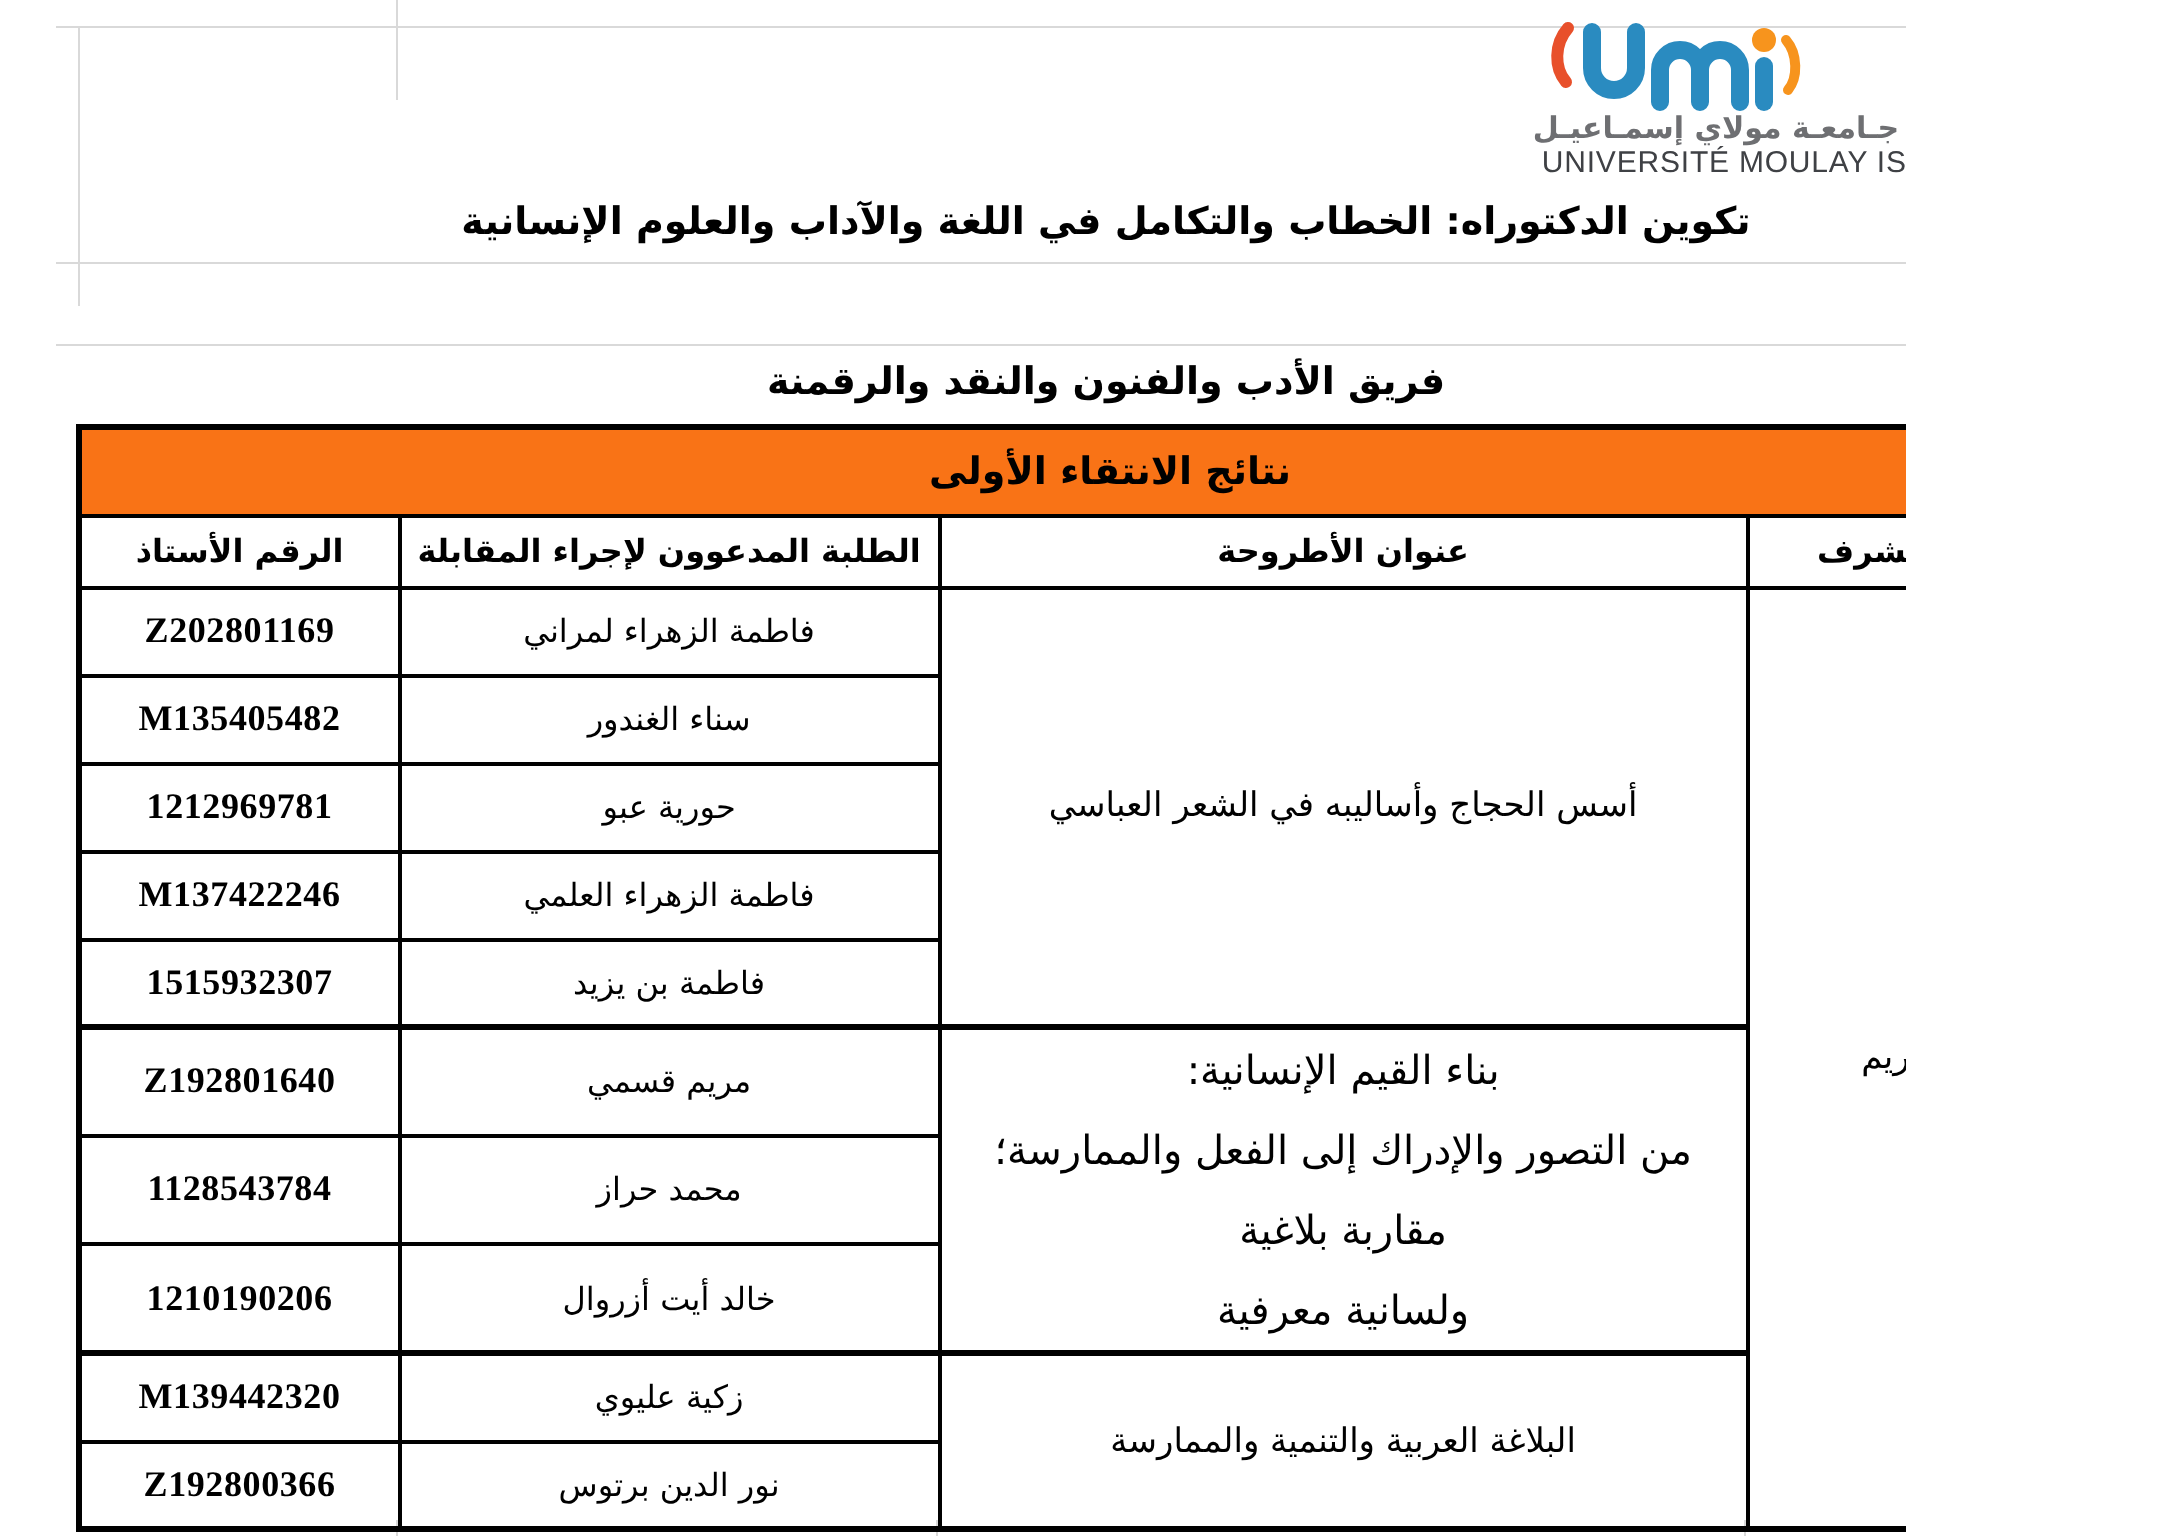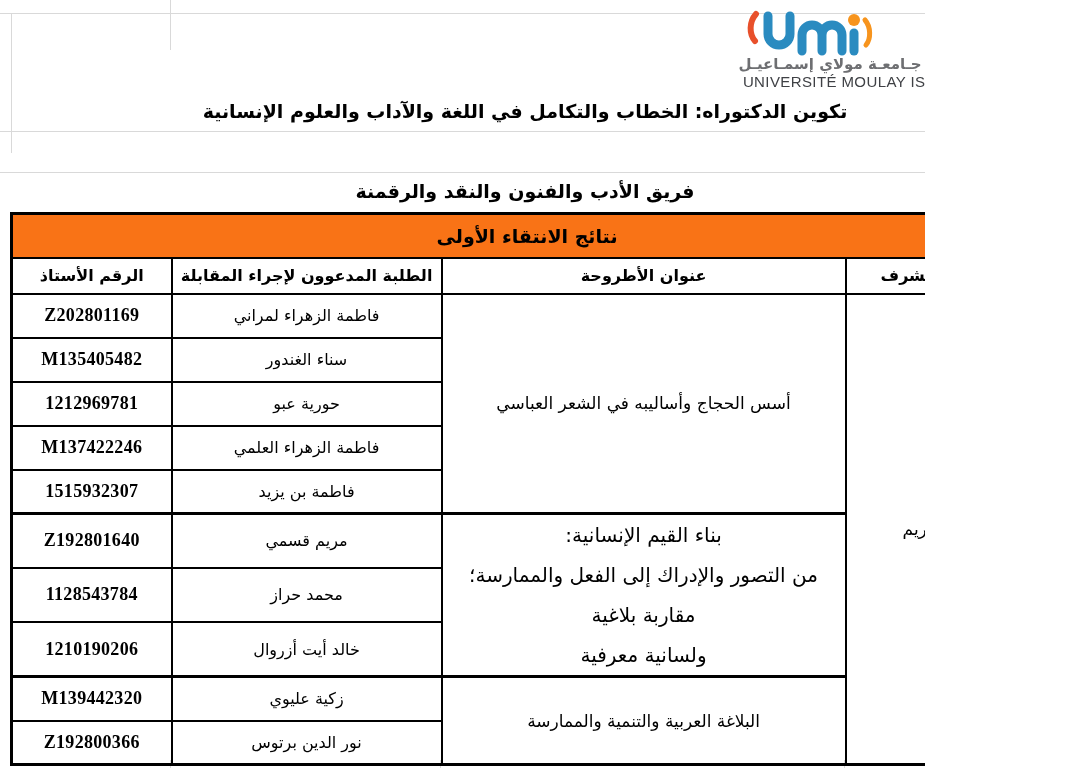--- a/index.html
+++ b/index.html
@@ -1,18 +1,18 @@
 <!DOCTYPE html>
 <html lang="ar"><head>
 <meta charset="utf-8">
 <style>
   * { margin:0; padding:0; box-sizing:border-box; }
   html,body { background:#ffffff; }
   body { font-family:"DejaVu Sans", sans-serif; color:#000; }
-  .page { position:relative; width:925px; height:768px; background:#fff; overflow:hidden; }
+  .page { position:relative; width:925px; height:768px; background:#fff; overflow:hidden;margin-left:28px; }
 
   
   .gl { position:absolute; background:#d9d9d9; }
   .glh { height:1px; }
   .glv { width:1px; }
 
   
   .umi-mono { position:absolute; left:742px; top:9px; }
   .umi-arabic { position:absolute; left:712px; top:55px; width:236px; text-align:center;
     font-size:15px; font-weight:bold; color:#6e6f72; direction:rtl; }

